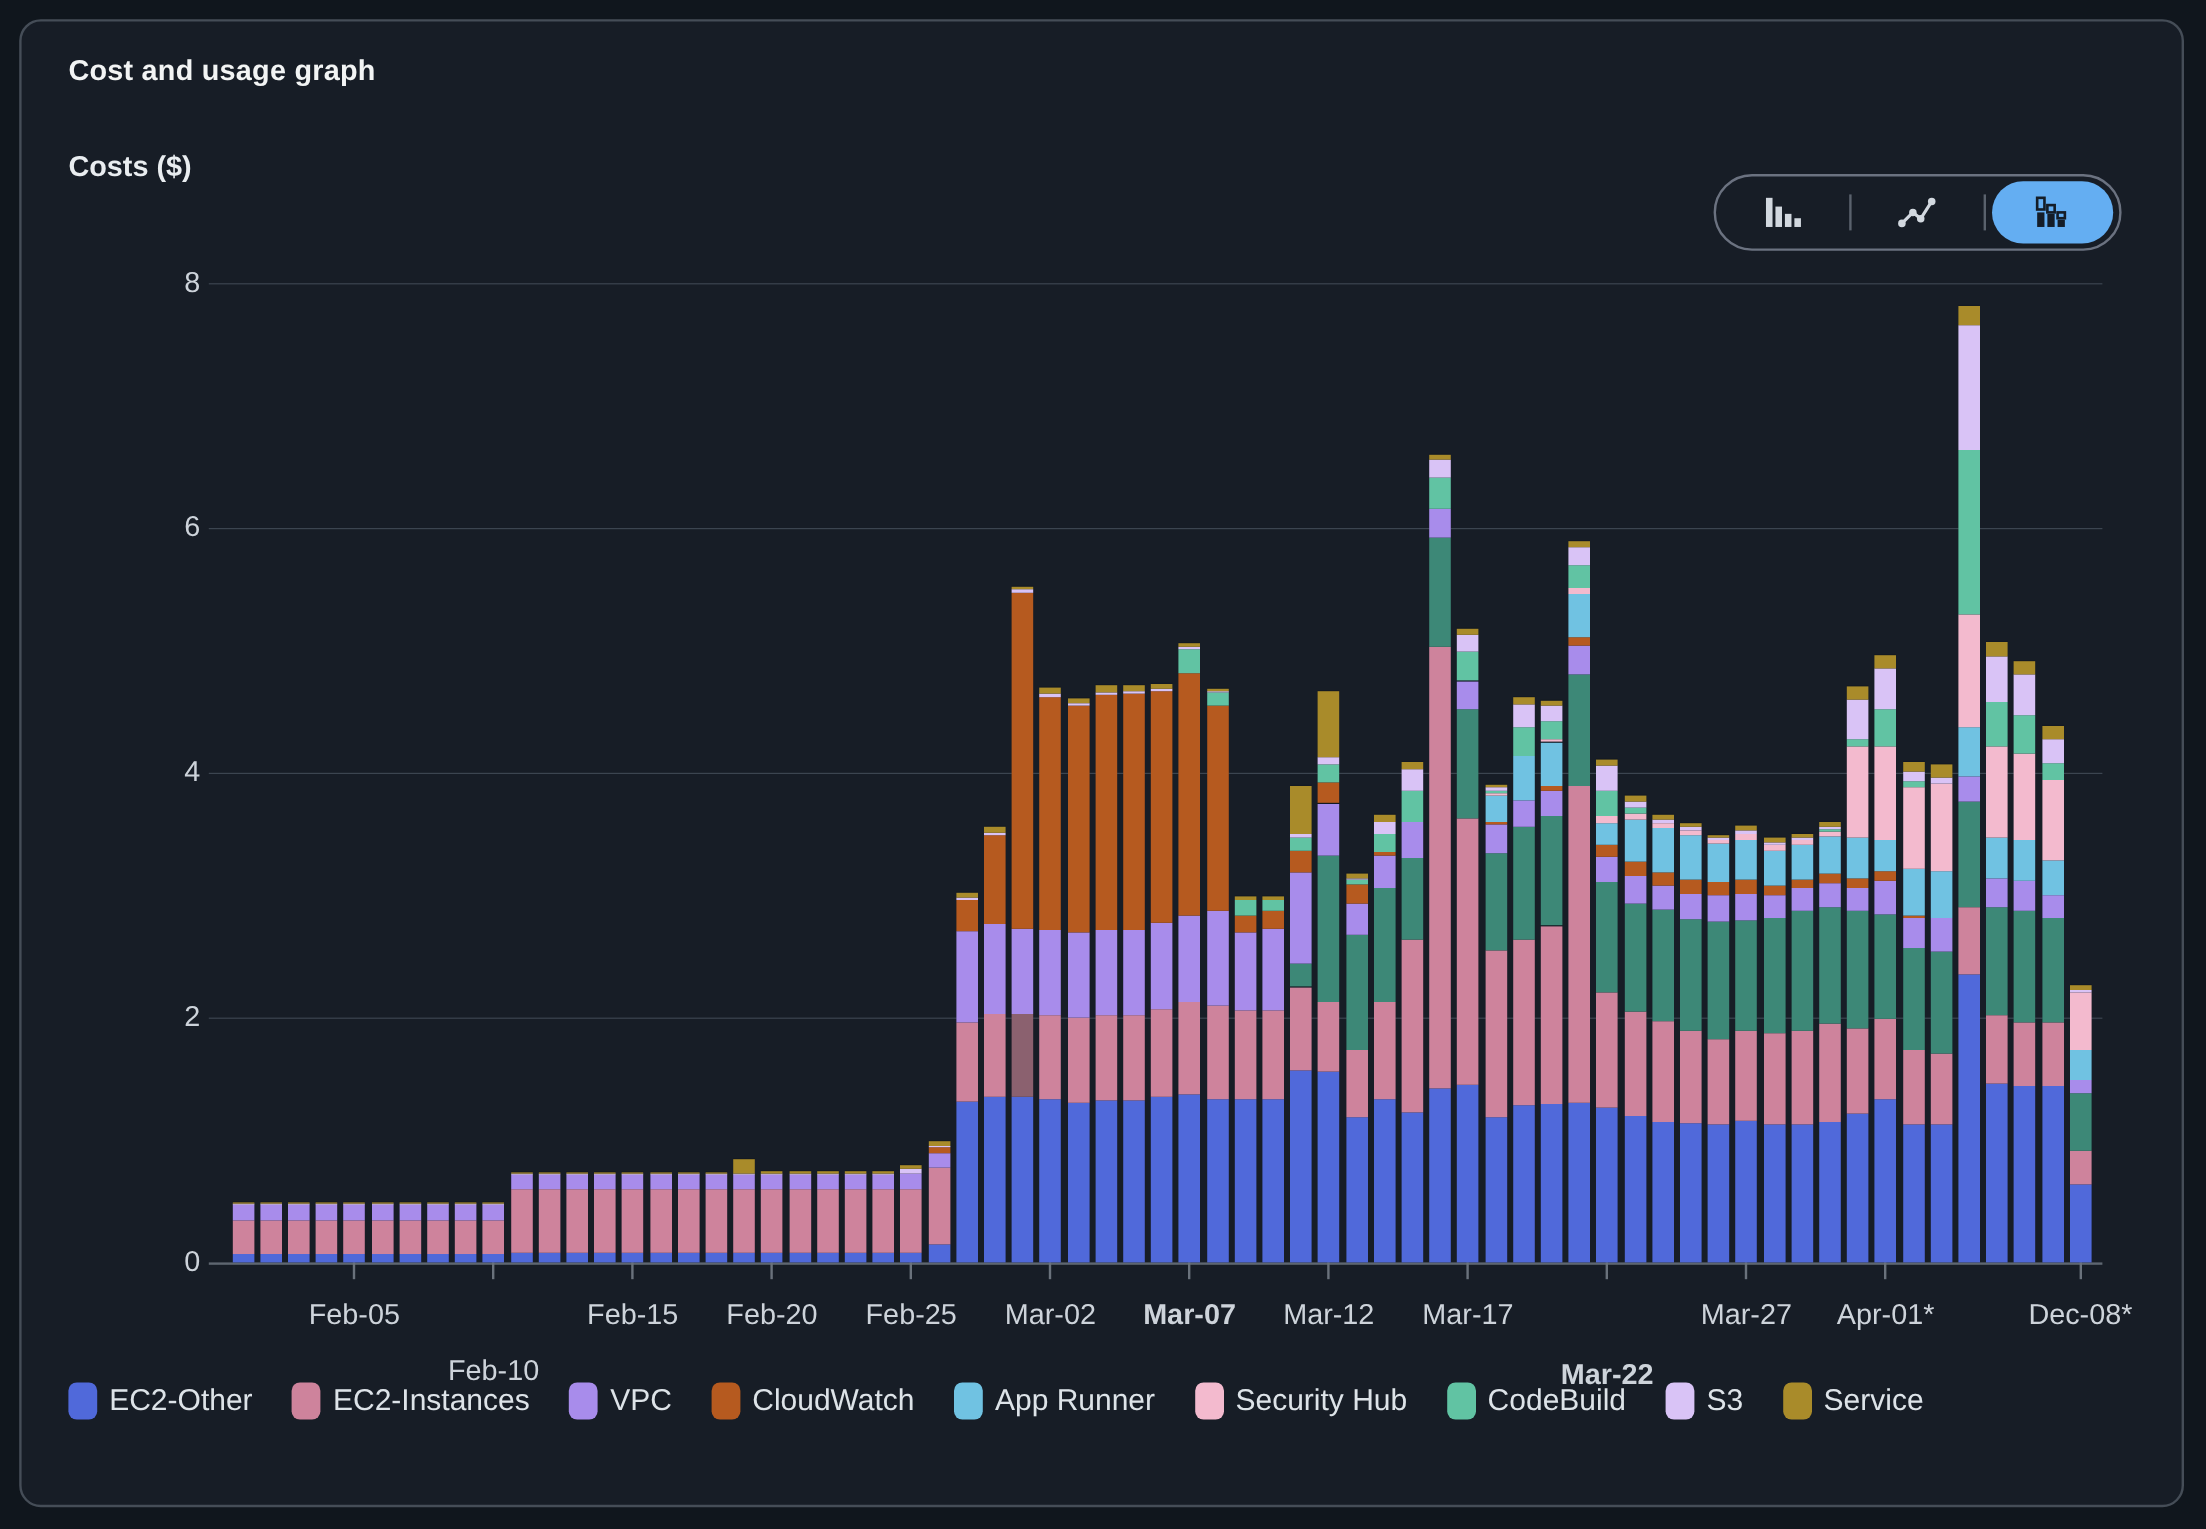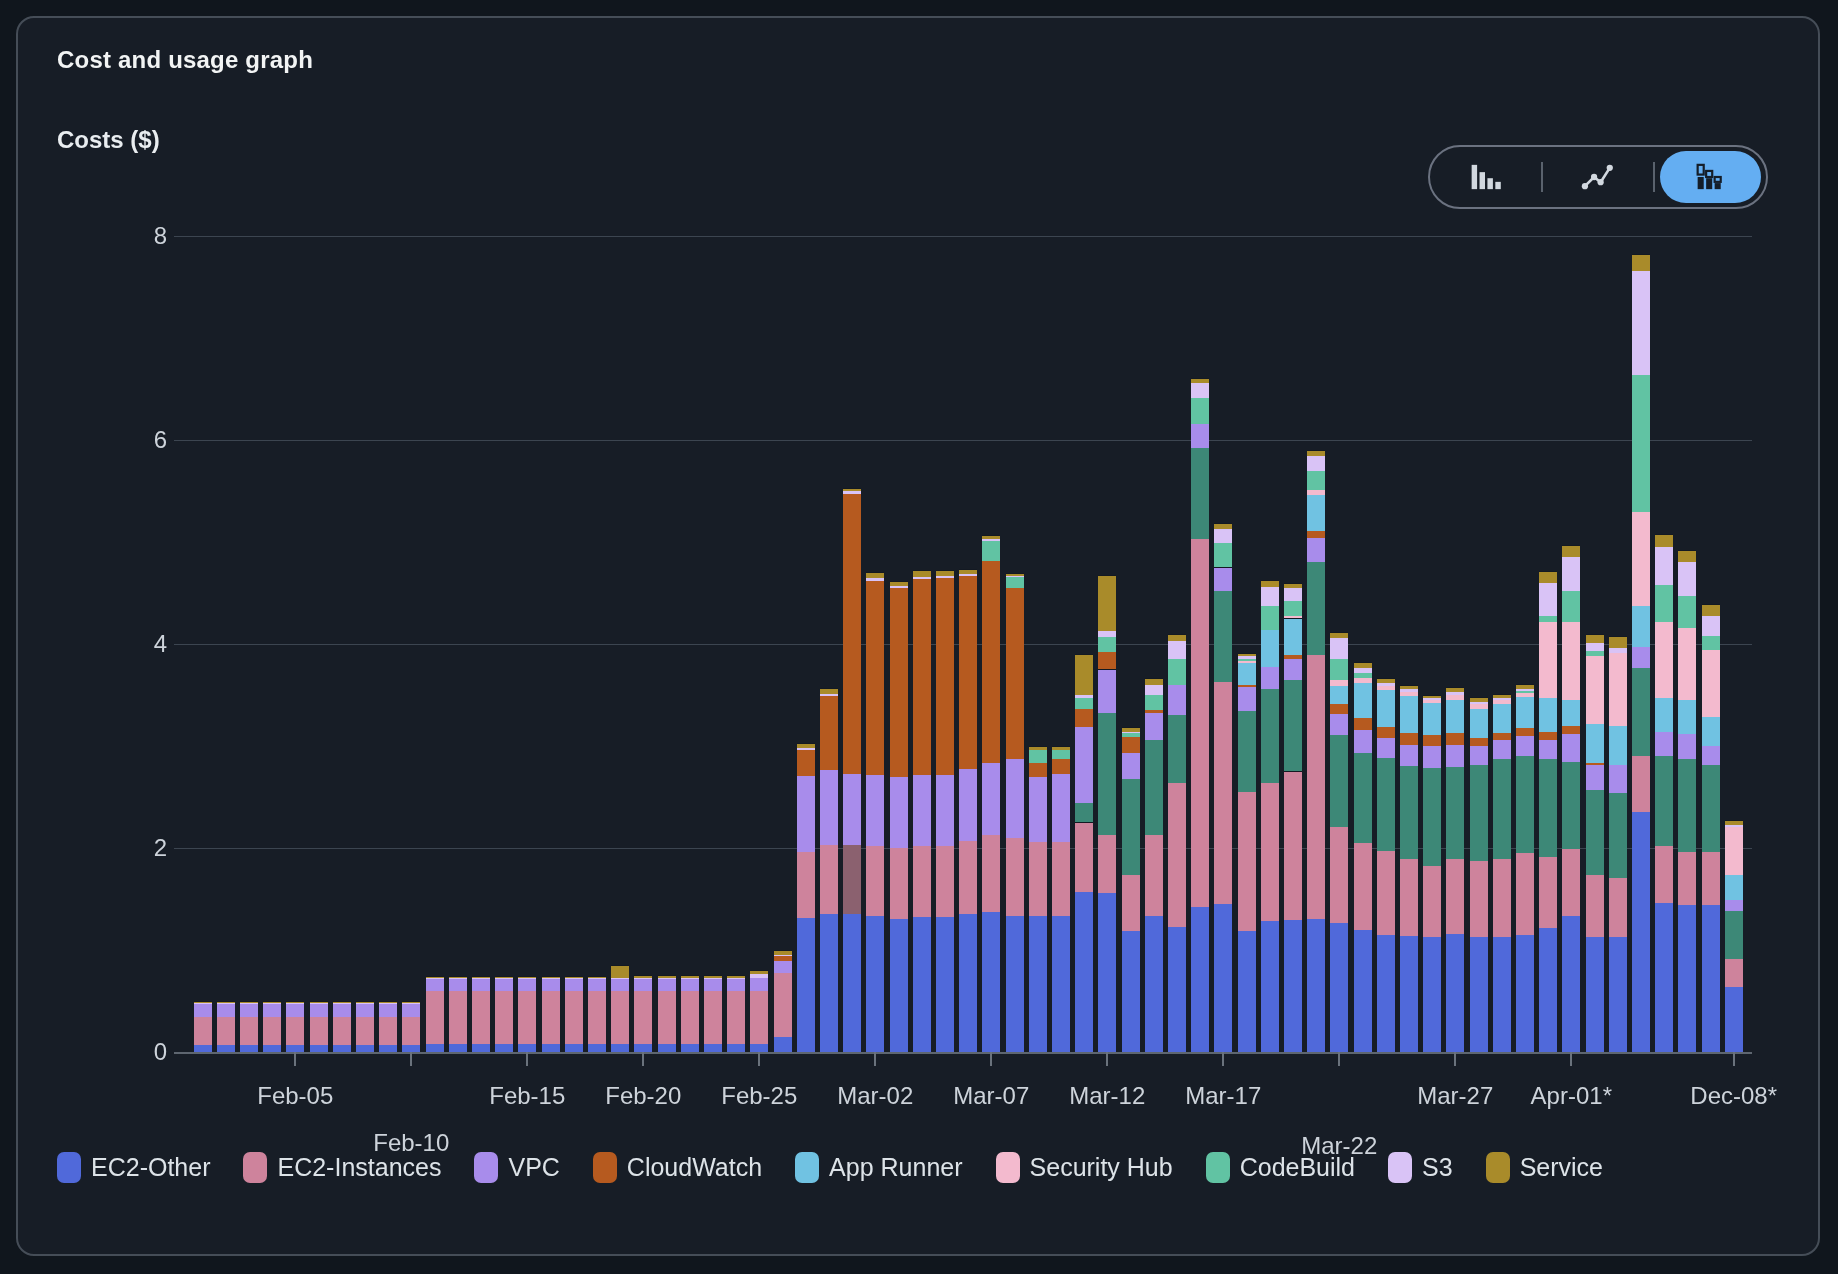--- a/index.html
+++ b/index.html
@@ -94,27 +94,27 @@
       <div class="xlab" style="left: 328.3px; top: 1111px;">Feb-10</div>
       <div class="tickmark" style="left: 508.3px; top: 1034px;"></div>
       <div class="xlab" style="left: 444.3px; top: 1064px;">Feb-15</div>
       <div class="tickmark" style="left: 624.3px; top: 1034px;"></div>
       <div class="xlab" style="left: 560.3px; top: 1064px;">Feb-20</div>
       <div class="tickmark" style="left: 740.3px; top: 1034px;"></div>
       <div class="xlab" style="left: 676.3px; top: 1064px;">Feb-25</div>
       <div class="tickmark" style="left: 856.3px; top: 1034px;"></div>
       <div class="xlab" style="left: 792.3px; top: 1064px;">Mar-02</div>
       <div class="tickmark" style="left: 972.3px; top: 1034px;"></div>
-      <div class="xlab" style="left: 908.3px; top: 1064px;">Mar-07</div>
+      <div class="xlab" style="left: 908.3px; top: 1064px; font-weight: bold;">Mar-07</div>
       <div class="tickmark" style="left: 1088.3px; top: 1034px;"></div>
       <div class="xlab" style="left: 1024.3px; top: 1064px;">Mar-12</div>
       <div class="tickmark" style="left: 1204.3px; top: 1034px;"></div>
       <div class="xlab" style="left: 1140.3px; top: 1064px;">Mar-17</div>
       <div class="tickmark" style="left: 1320.3px; top: 1034px;"></div>
-      <div class="xlab" style="left: 1256.3px; top: 1114px;">Mar-22</div>
+      <div class="xlab" style="left: 1256.3px; top: 1114px; font-weight: bold;">Mar-22</div>
       <div class="tickmark" style="left: 1436.3px; top: 1034px;"></div>
       <div class="xlab" style="left: 1372.3px; top: 1064px;">Mar-27</div>
       <div class="tickmark" style="left: 1552.3px; top: 1034px;"></div>
       <div class="xlab" style="left: 1488.3px; top: 1064px;">Apr-01*</div>
       <div class="tickmark" style="left: 1714.7px; top: 1034px;"></div>
       <div class="xlab" style="left: 1650.7px; top: 1064px;">Dec-08*</div>
       <div class="segm" style="left: 175.5px; width: 18px; top: 1026.86px; height: 7.14px; background: rgb(80, 105, 218);"></div>
       <div class="segm" style="left: 175.5px; width: 18px; top: 999.32px; height: 27.54px; background: rgb(206, 131, 156);"></div>
       <div class="segm" style="left: 175.5px; width: 18px; top: 986.06px; height: 13.26px; background: rgb(168, 140, 235);"></div>
       <div class="segm" style="left: 175.5px; width: 18px; top: 985.04px; height: 1.02px; background: rgb(217, 195, 246);"></div>

